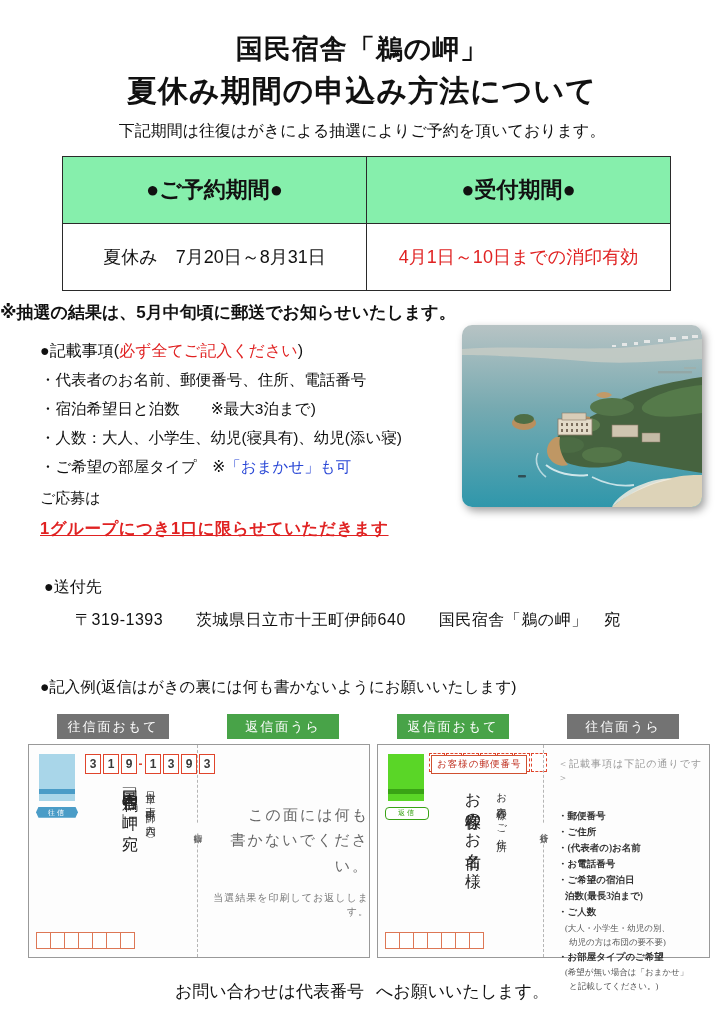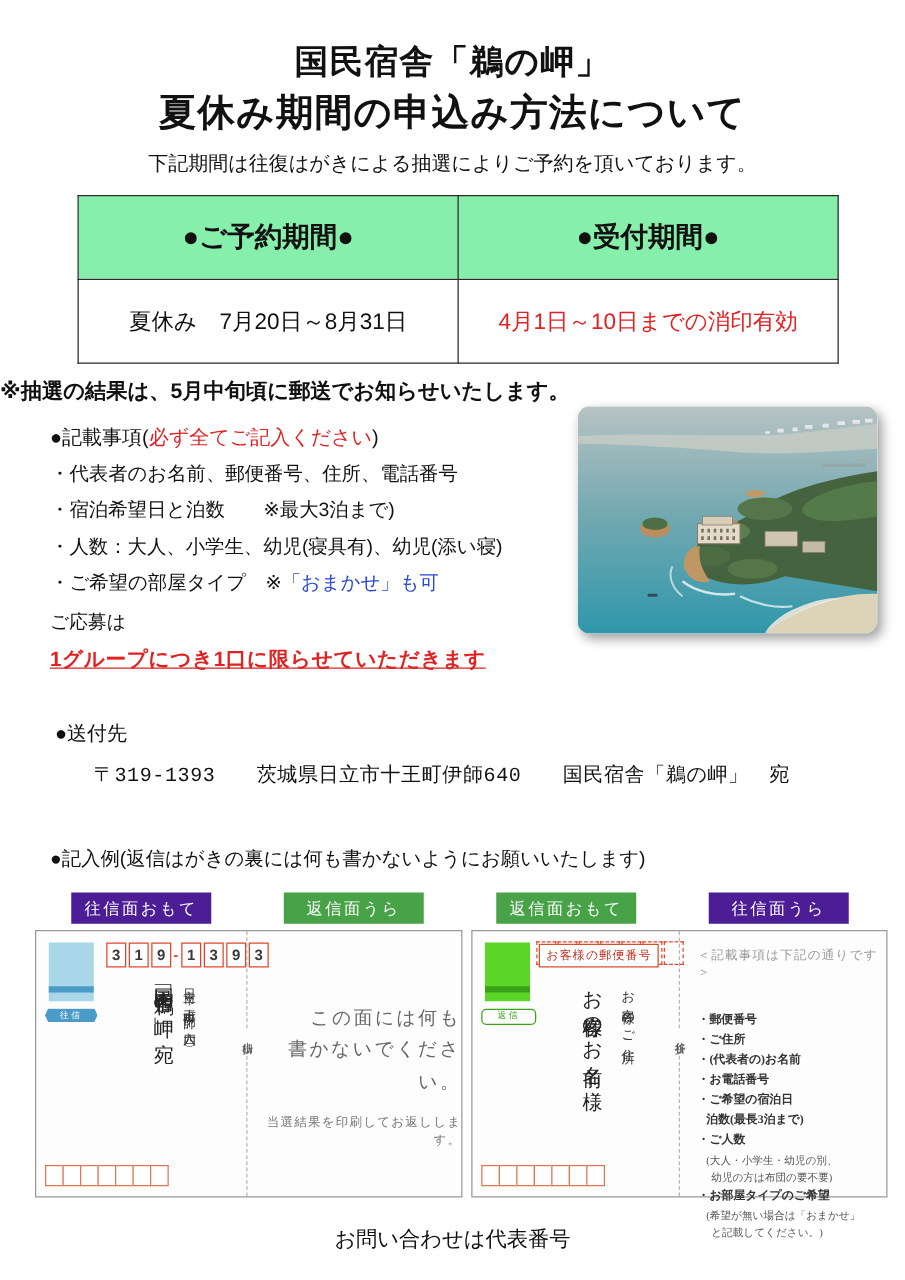--- a/index.html
+++ b/index.html
@@ -27,26 +27,26 @@
   .entries{margin:12px 0 0 40px;width:440px;font-size:15.5px;line-height:29px;}
   .entries .sec-heading{font-size:16px;}
   .red-text{color:#e02222;}
   .blue-text{color:#2947d6;}
   .apply-label{font-size:15px;margin-top:2px;}
   .apply-limit{font-size:16.5px;font-weight:600;color:#e02222;text-decoration:underline;margin-top:2px;letter-spacing:.5px;}
   
   .photo-wrap{position:absolute;top:325px;left:462px;width:240px;height:182px;border-radius:10px;overflow:hidden;box-shadow:3px 4px 9px rgba(0,0,0,.38);}
   
   .sendto{margin:34px 0 0 44px;font-size:16px;}
-  .sendto-address{margin:12px 0 0 75px;font-size:16px;letter-spacing:.5px;font-family:Liberation Mono, monospace;}
+  .sendto-address{margin:12px 0 0 75px;font-size:16px;letter-spacing:.5px;}
   .example-heading{margin:46px 0 0 40px;font-size:15.5px;}
   
   .tabs{display:grid;grid-template-columns:repeat(4,170px);margin:16px 0 0 28px;}
   .tab{width:112px;height:25px;line-height:25px;margin:0 auto;text-align:center;color:#fff;font-size:13px;letter-spacing:2px;}
-  .tab-blue{background:#4c1d95;}
+  .tab-blue{background:#737373;}
   .tab-green{background:#48a348;}
   
   .cards{display:flex;gap:7px;margin:5px 0 0 28px;}
   .card{background:#fdfdfd;border:1px solid #999;height:212px;display:flex;position:relative;}
   .card-left{width:340px;}
   .card-right{width:331px;}
   .panel{position:relative;}
   .panel-front{width:168px;}
   .panel-back{flex:1;}
   .fold-divider{width:0;border-left:1px dashed #b5b5b5;position:relative;}
@@ -292,15 +292,16 @@
         <div class="c4-sub2">幼児の方は布団の要不要)</div>
         <div class="c4-item">・お部屋タイプのご希望</div>
         <div class="c4-sub">(希望が無い場合は「おまかせ」</div>
         <div class="c4-sub2">と記載してください。)</div>
       </div>
     </div>
   </div>
 
   <div class="footer">
     <span class="footer-pre">お問い合わせは代表番号</span>
+    <span class="footer-post">へお願いいたします。</span>
   </div>
 
 </div>
 
 </body></html>

